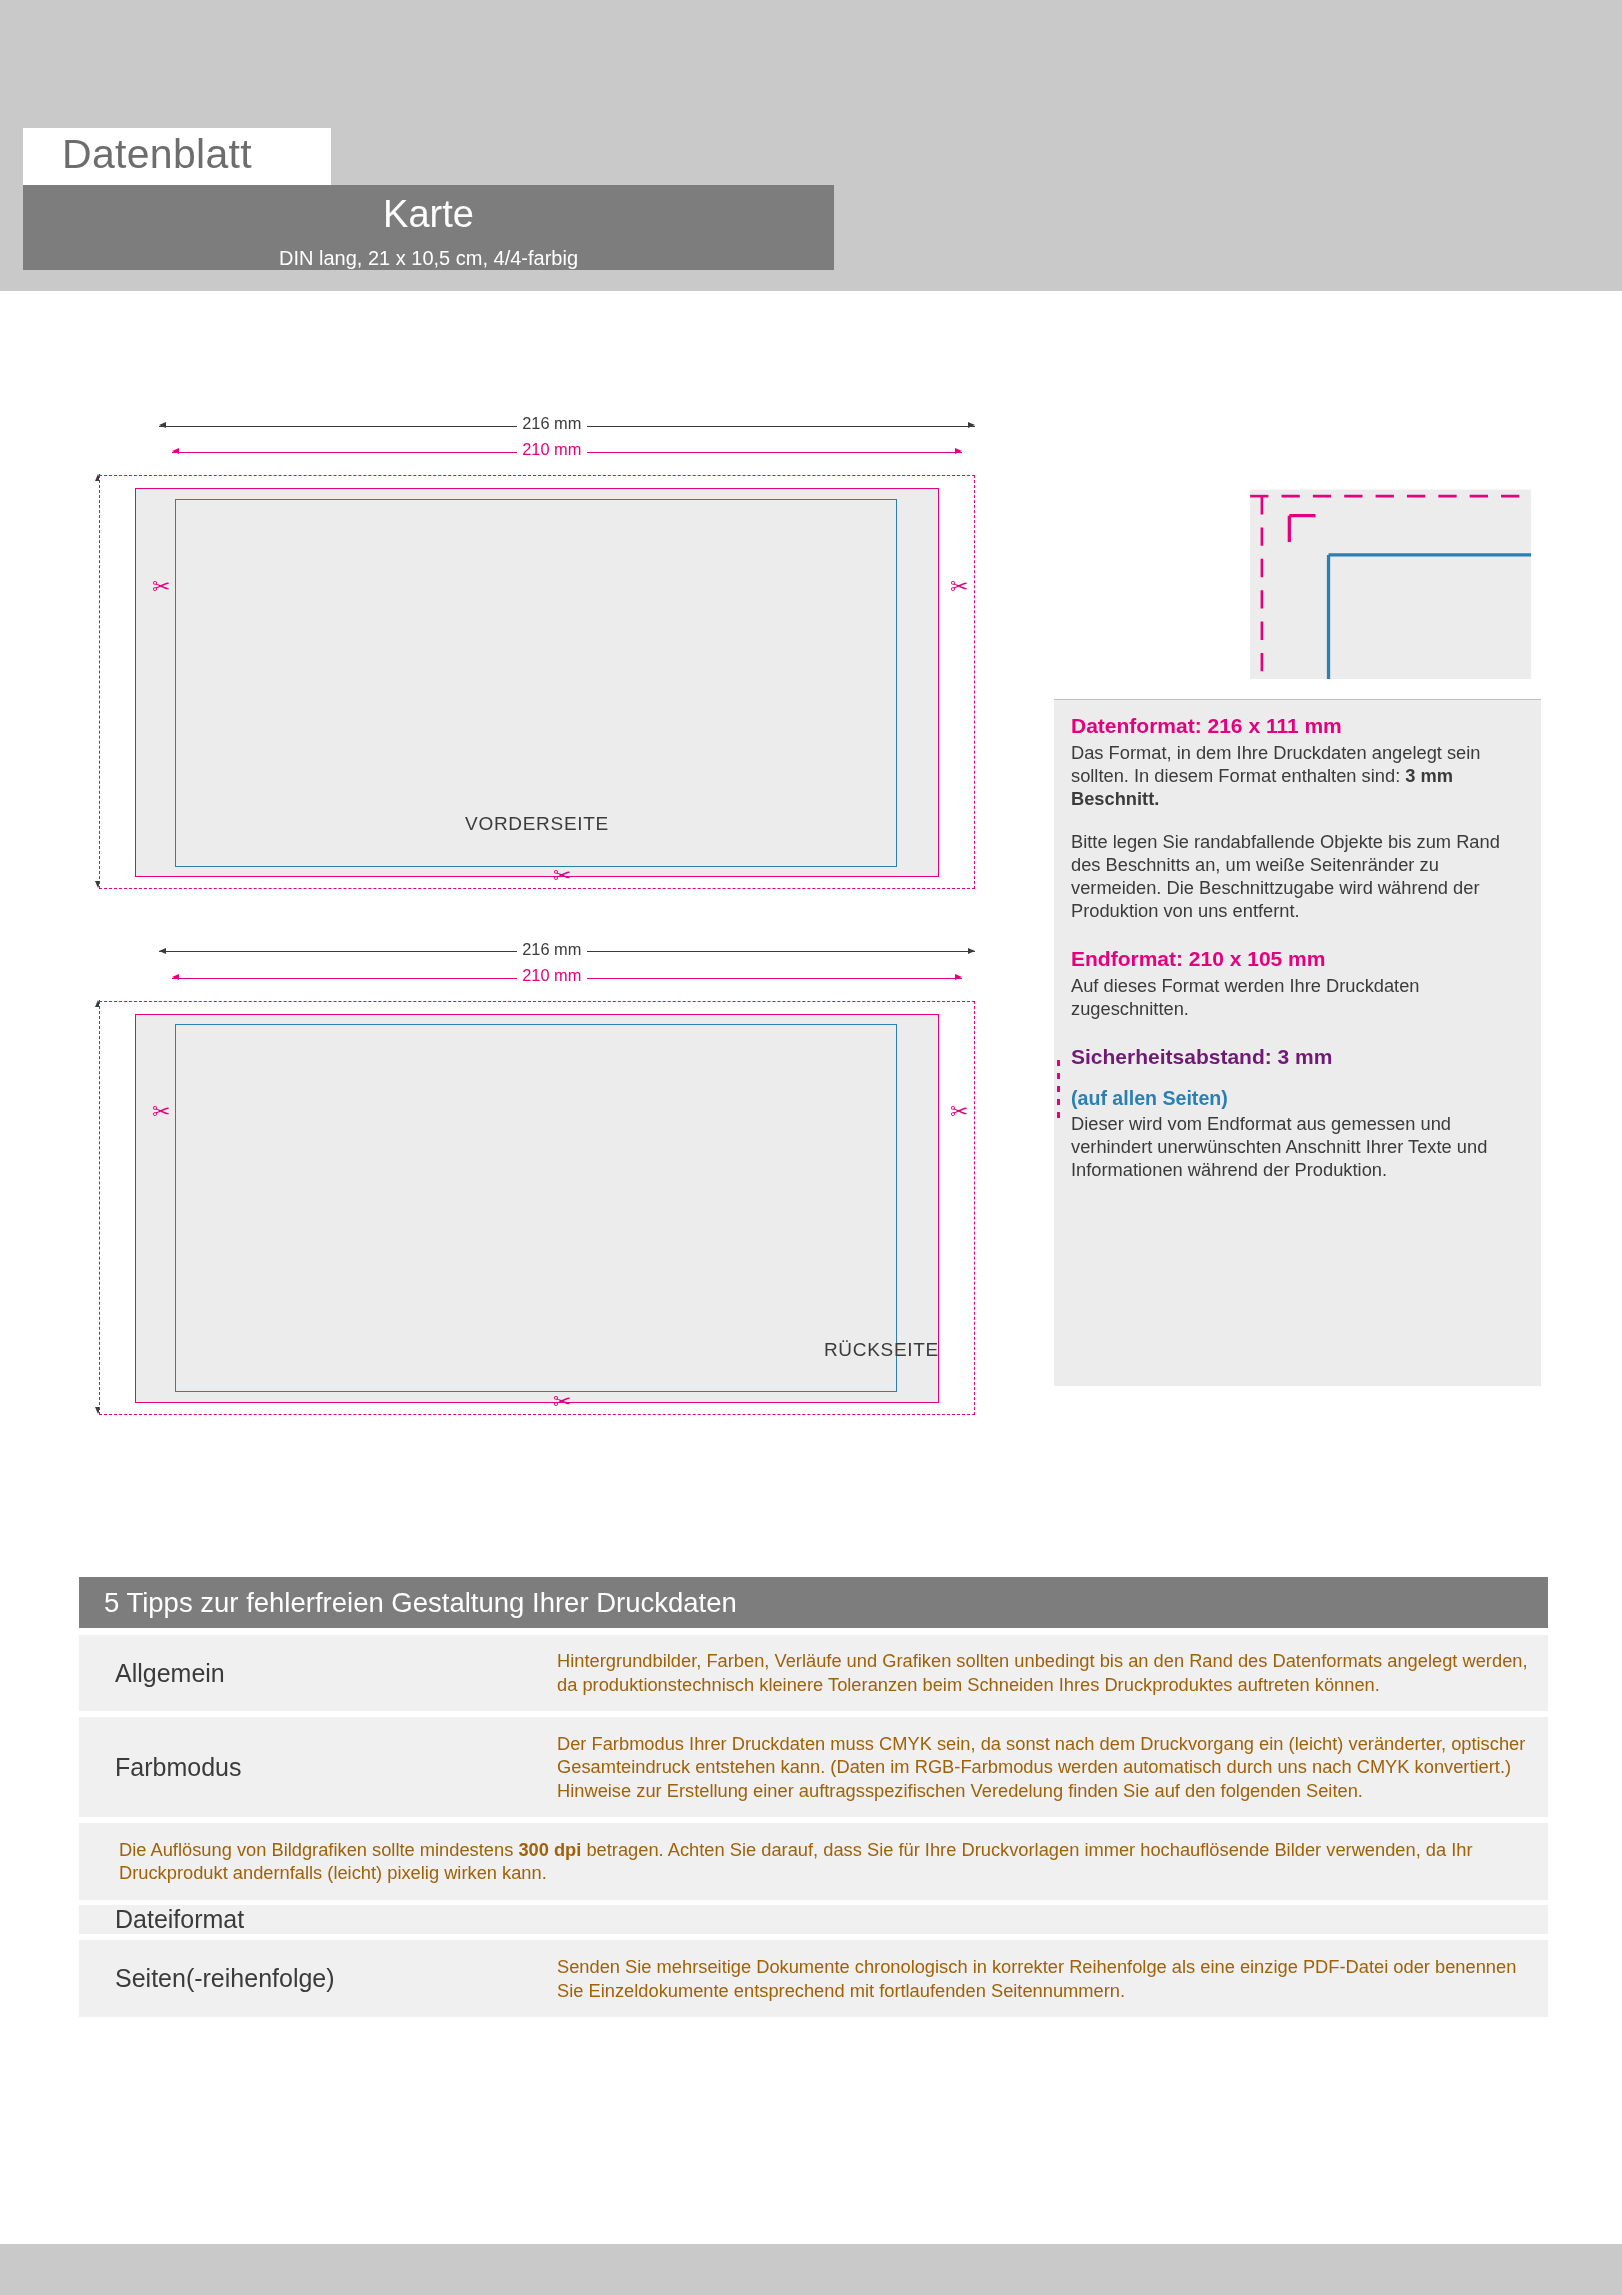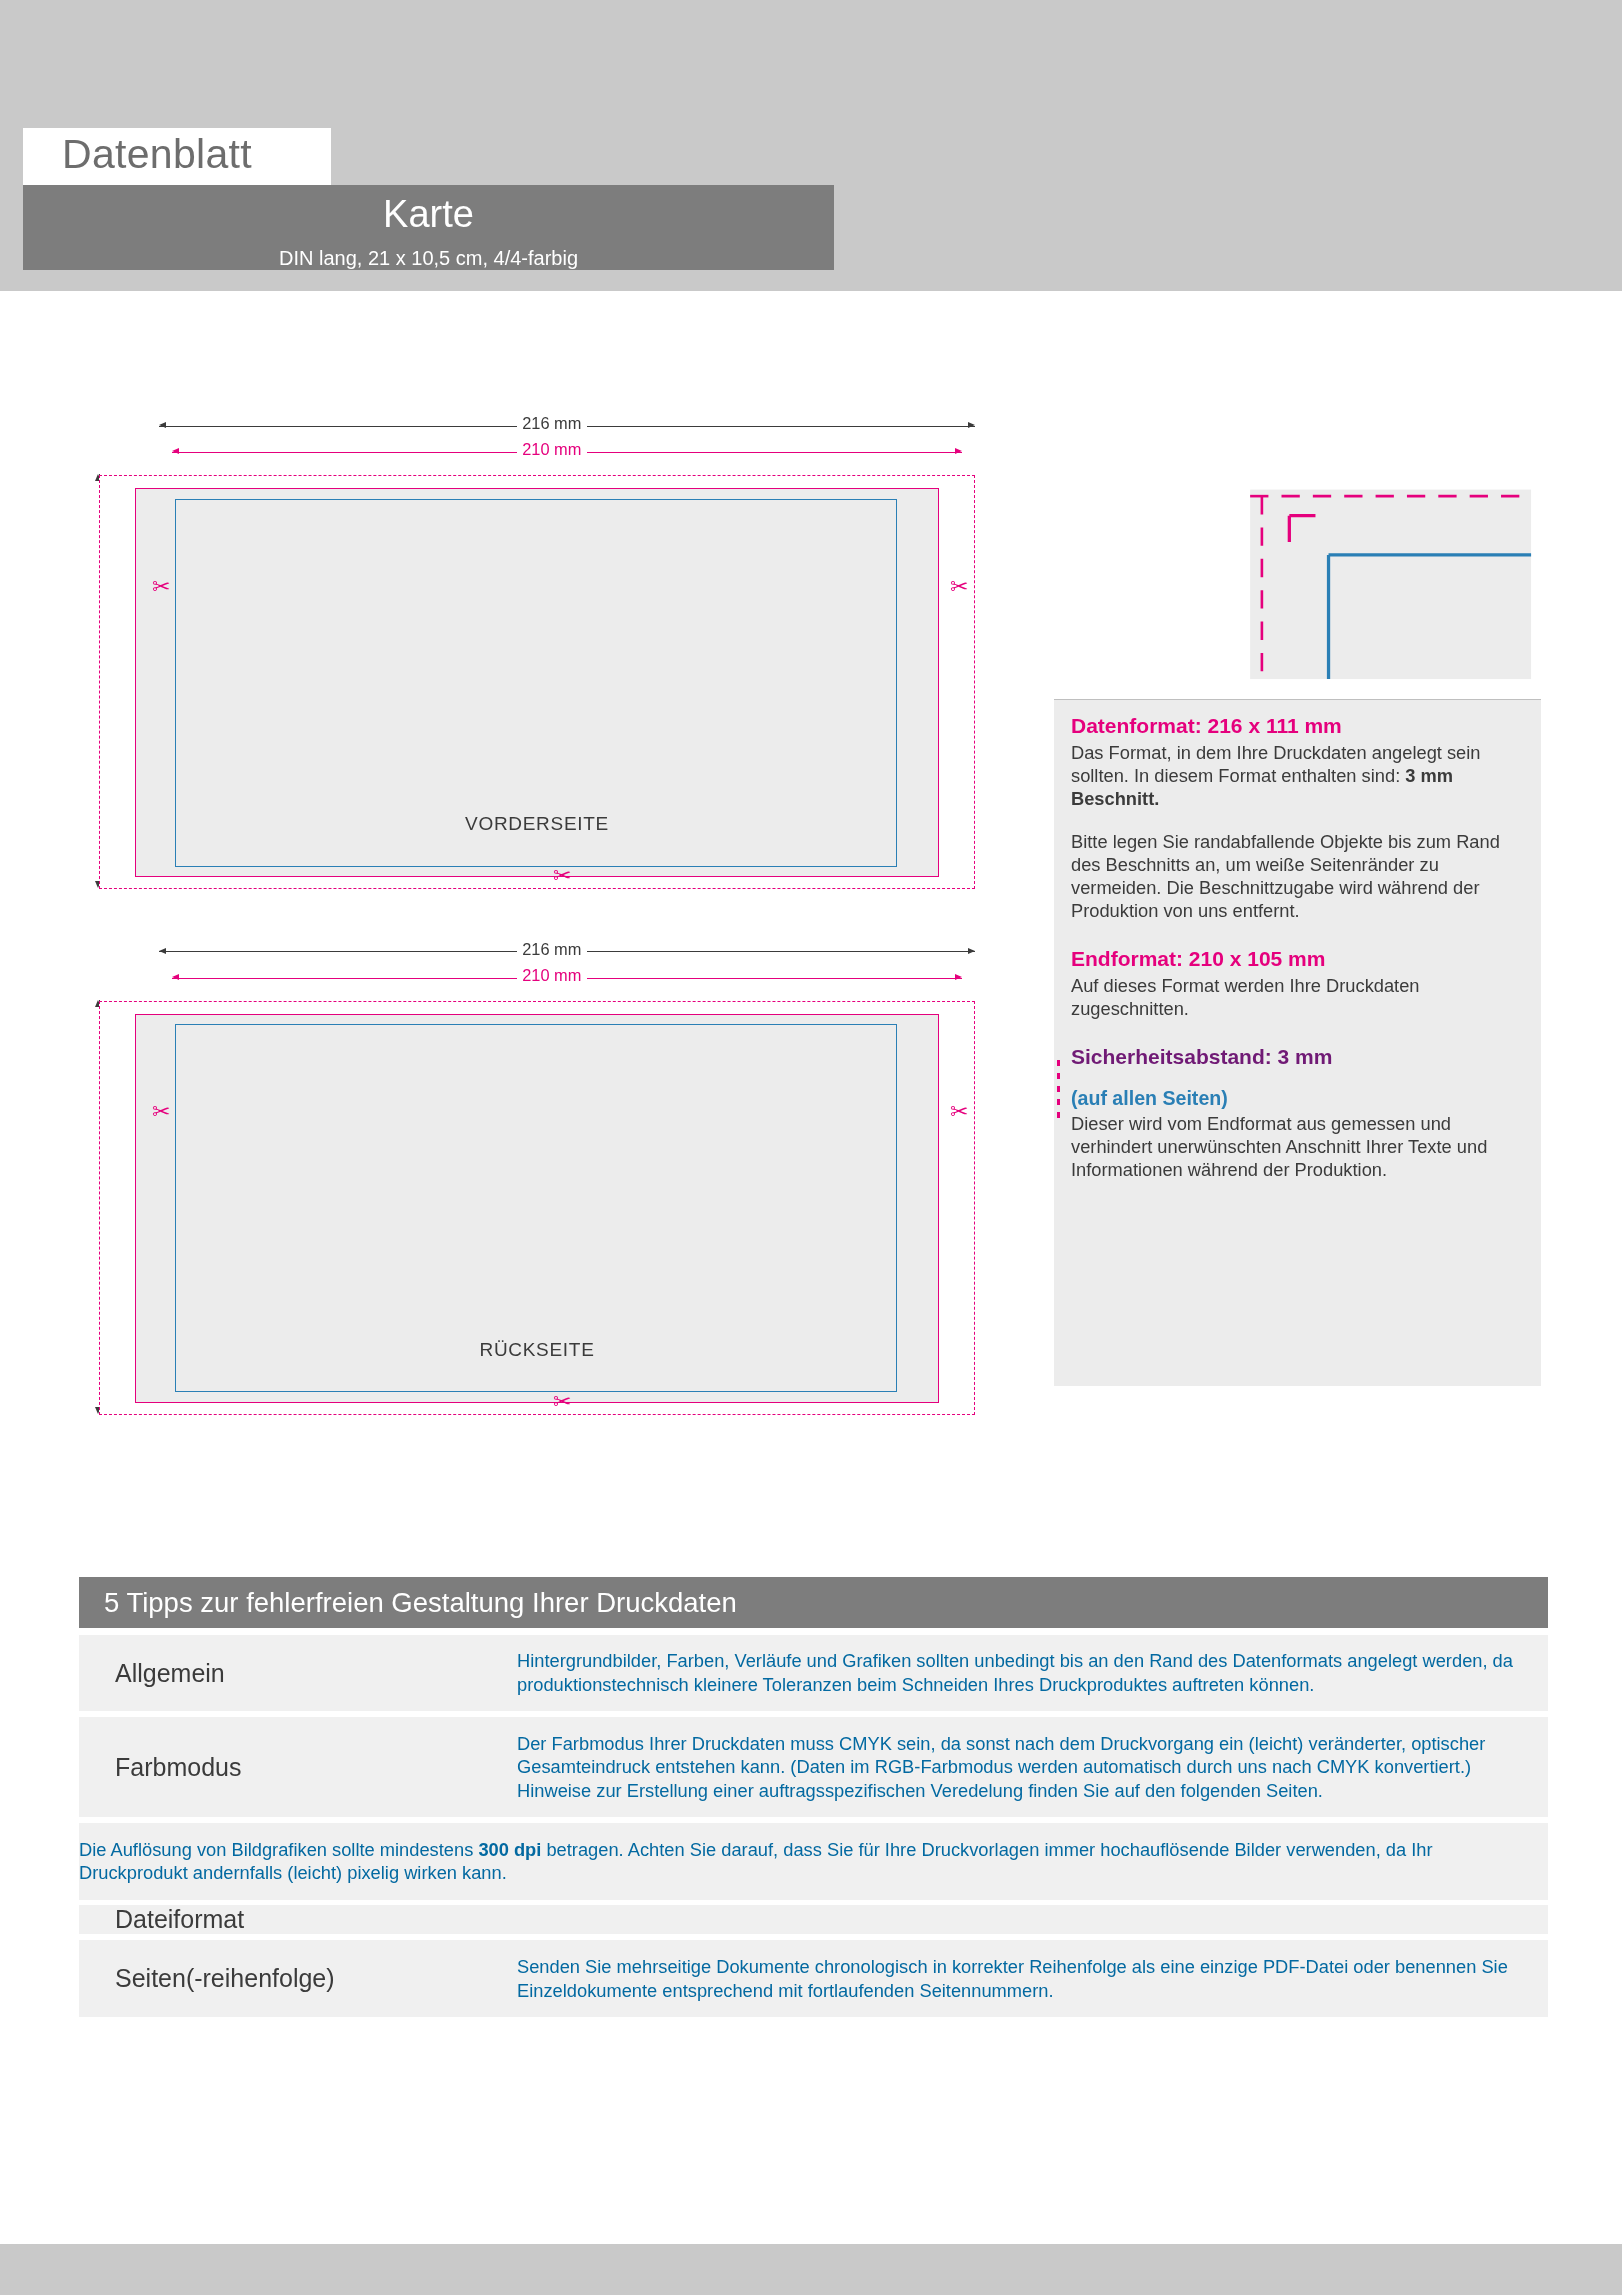--- a/index.html
+++ b/index.html
@@ -126,21 +126,21 @@
     position:absolute; left:79px; top:1577px; width:1469px; height:51px;
     background:#7d7d7d; color:#ffffff; font-size:27.5px;
     display:flex; align-items:center; padding-left:25px;
   }
   .tips-table { position:absolute; left:79px; top:1635px; width:1275px; }
   .tip-row { display:flex; width:1469px; margin-bottom:5.9px; background:#f0f0f0; }
   .tip-label {
     width:438px; flex:0 0 438px; font-size:25px; color:#3b3b3b;
     display:flex; align-items:center; padding-left:36px;
   }
-  .tip-text { flex:1; font-size:18.3px; line-height:1.30; color:#0369a1; padding:14.4px 17px 14.4px 0; }
+  .tip-text { flex:1; font-size:18.3px; line-height:1.30; color:#a16207; padding:14.4px 17px 14.4px 0;margin-left:40px; }
   .tip-text b { font-weight:bold; }
 
   .footer-band { position:absolute; left:0; top:2244px; width:1623px; height:51px; background:#c9c9c9; }
 </style>
 </head>
 <body>
 
 <div class="header-band"></div>
 <div class="datenblatt-tab"></div>
 <div class="datenblatt-text">Datenblatt</div>
@@ -195,21 +195,21 @@
   <div class="dim-label vert" style="left:97px; top:1249px;">111 mm</div>
 
   <div class="dim-v magenta" style="left:135px; top:1013px; height:389px;"></div>
   <div class="arrowU magenta" style="left:131px; top:1013px;"></div>
   <div class="arrowD magenta" style="left:131px; top:1395px;"></div>
   <div class="dim-label vert magenta" style="left:133px; top:1245px;">105 mm</div>
 
   <div class="bleed-box" style="left:99px; top:1001px; width:876px; height:414px;"></div>
   <div class="final-box" style="left:135px; top:1014px; width:804px; height:389px;"></div>
   <div class="safety-box" style="left:175px; top:1024px; width:722px; height:368px;"></div>
-  <div class="side-label" style="left:135px; top:1339px; width:804px;">RÜCKSEITE</div>
+  <div class="side-label" style="left:135px; top:1339px; width:804px;text-align:right;">RÜCKSEITE</div>
 
   <div class="scissor" style="left:152px; top:1101px;">✂</div>
   <div class="scissor" style="left:950px; top:1101px;">✂</div>
   <div class="scissor" style="left:553px; top:1391px;">✂</div>
 </div>
 
 <div class="info-panel"></div>
 <div class="info-figure">
 
   <svg width="487" height="230" style="position:absolute;left:0;top:0;" viewBox="0 0 745 352">

